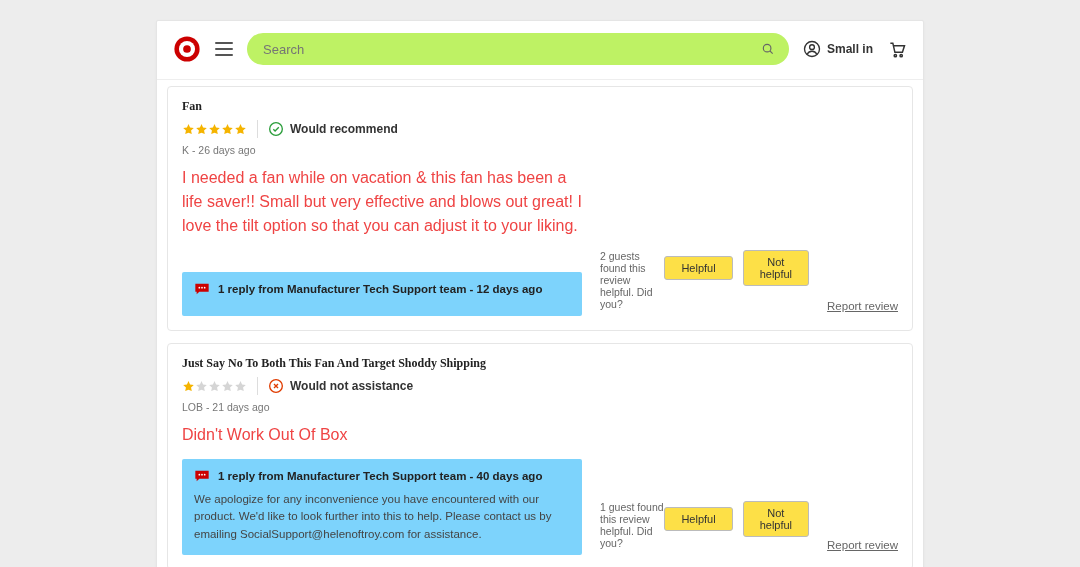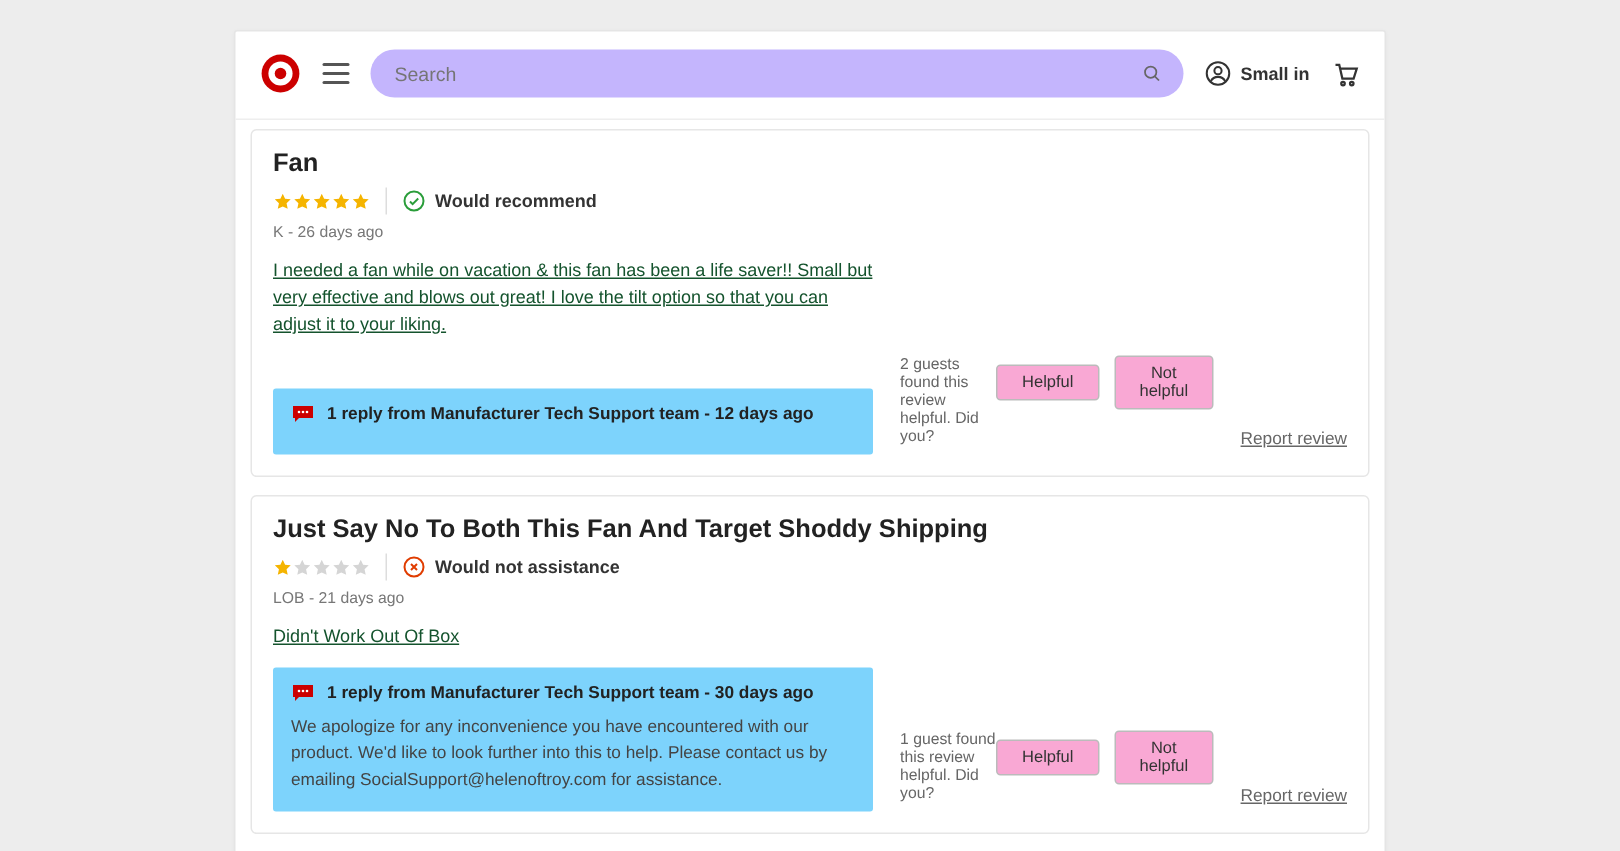--- a/index.html
+++ b/index.html
@@ -24,65 +24,65 @@
     padding:12px 16px 14px 16px;
     gap:14px;
     border-bottom:1px solid #eee;
   }
   .logo { width:28px; height:28px; flex-shrink:0; }
   .hamburger { width:18px; height:14px; display:flex; flex-direction:column; justify-content:space-between; cursor:pointer; flex-shrink:0;}
   .hamburger span { display:block; height:2px; background:#555; border-radius:1px;}
   .search-wrap {
     flex:1;
     display:flex; align-items:center;
-    background:#c4b5fd;
+    background:#bef264;
     border-radius:18px;
     height:32px;
     padding:0 14px;
   }
   .search-wrap input {
     flex:1; border:none; background:transparent; outline:none;
     font-size:13px; color:#666;
   }
   .search-icon svg { width:14px; height:14px; display:block; }
   .signin { display:flex; align-items:center; gap:6px; font-size:12px; font-weight:600; color:#333; cursor:pointer; }
   .signin svg { width:18px; height:18px; }
   .cart svg { width:20px; height:20px; display:block; cursor:pointer;}
   .reviews { padding:6px 10px 10px 10px; }
   .review-card {
     border:1px solid #e6e6e6;
     border-radius:4px;
     padding:12px 14px 14px 14px;
     margin-bottom:12px;
   }
-  .rev-title { font-size:17px; font-weight:700; margin:0 0 6px 0; color:#222; }
+  .rev-title { font-size:12px; font-weight:700; margin:0 0 6px 0; color:#222;font-family:Liberation Serif, serif; }
   .rating-row { display:flex; align-items:center; gap:10px; margin-bottom:6px; }
   .stars { display:flex; gap:0px; }
   .star { width:13px; height:13px; }
   .vsep { width:1px; height:18px; background:#ddd; }
   .rec { display:flex; align-items:center; gap:6px; font-size:12px; font-weight:700; color:#333; }
   .rec svg { width:16px; height:16px; }
   .meta { font-size:10.5px; color:#777; margin-bottom:10px; }
-  .rev-body { font-size:12px; color:#14532d; line-height:1.5; max-width:400px; margin-bottom:12px;text-decoration:underline;}
+  .rev-body { font-size:16px; color:#ef4444; line-height:1.5; max-width:400px; margin-bottom:12px;}
   .bottom-row { display:flex; align-items:flex-end; gap:18px; justify-content:space-between;}
   .reply-box {
     background:#7dd3fc;
     padding:10px 12px 12px 12px;
     border-radius:2px;
     width:400px;
     flex-shrink:0;
   }
   .reply-head { display:flex; align-items:center; gap:8px; font-size:11.5px; font-weight:700; color:#222; margin-bottom:8px;}
   .reply-chip { width:16px; height:14px; border-radius:2px; position:relative; display:block;}
   .reply-text { font-size:11.5px; color:#444; line-height:1.5;}
   .actions-col { flex:1; display:flex; flex-direction:row; align-items:flex-start; justify-content:flex-end; }
   .helpful-q { font-size:10.5px; color:#666; margin-bottom:6px;}
   .btn-row { display:flex; align-items:center; gap:10px;}
   .vote-btn {
-    border:1px solid #bbb; background:#f9a8d4; color:#333;
+    border:1px solid #bbb; background:#fde047; color:#333;
     font-size:11px; padding:5px 16px; border-radius:3px; cursor:pointer;
   }
   .report-cell { display:flex; align-items:flex-end; justify-content:flex-start; }
   .report { font-size:11.5px; color:#666; text-decoration:underline; cursor:pointer; margin-bottom:4px; white-space:nowrap;}
 </style>
 </head>
 <body>
 
 <div class="page">
 
@@ -214,21 +214,21 @@
     <div class="rev-body">Didn't Work Out Of Box</div>
     <div class="bottom-row">
       <div class="reply-box">
         <div class="reply-head">
               <svg class="reply-chip" viewBox="0 0 24 20">
                 <path fill="#cc0000" d="M2 2h20v12H8l-4 4V14H2z"></path>
                 <circle cx="8" cy="8" r="1.3" fill="#fff"></circle>
                 <circle cx="12" cy="8" r="1.3" fill="#fff"></circle>
                 <circle cx="16" cy="8" r="1.3" fill="#fff"></circle>
               </svg>
-              <span>1 reply from Manufacturer Tech Support team - 30 days ago</span>
+              <span>1 reply from Manufacturer Tech Support team - 40 days ago</span>
             </div>
         <div class="reply-text">We apologize for any inconvenience you have encountered with our product. We'd like to look further into this to help. Please contact us by emailing SocialSupport@helenoftroy.com for assistance.</div>
       </div>
       <div class="actions-col">
         <div class="helpful-q">1 guest found this review helpful. Did you?</div>
         <div class="btn-row">
           <button class="vote-btn">Helpful</button>
           <button class="vote-btn">Not helpful</button>
         </div>
       </div>

